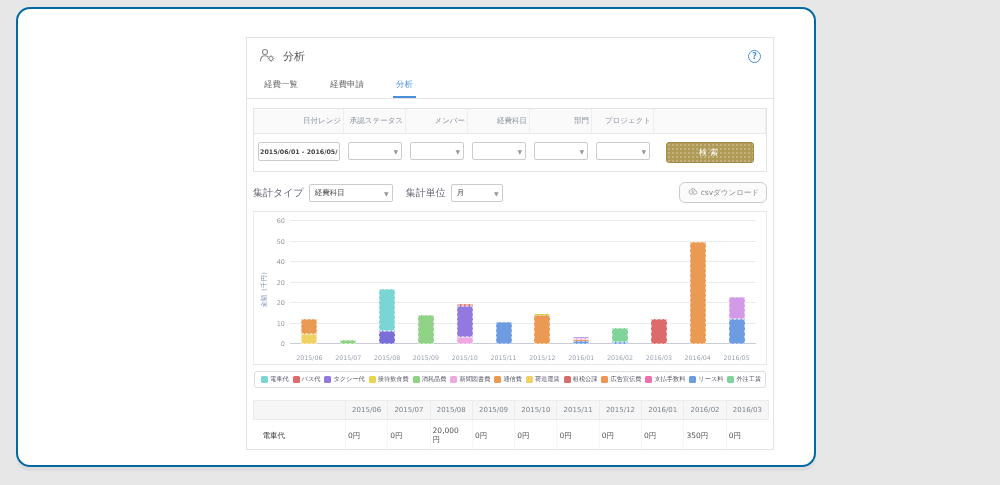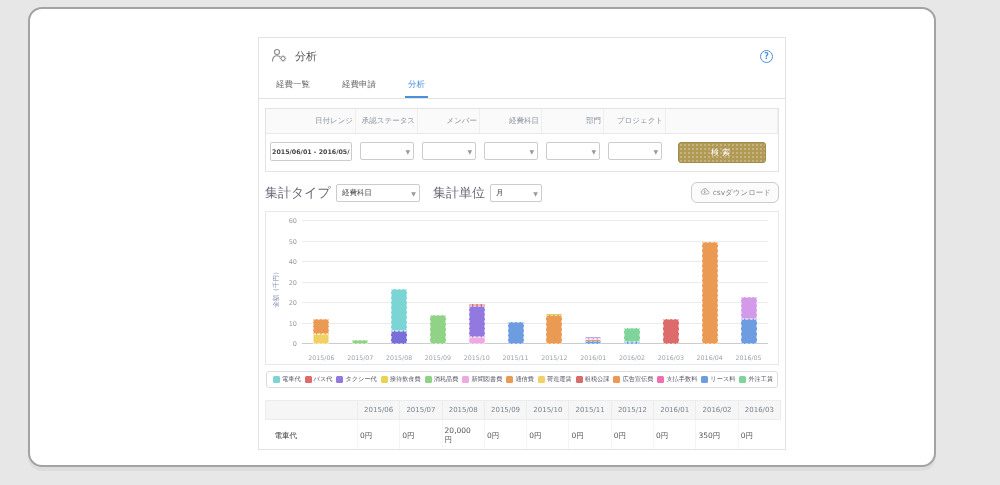--- a/index.html
+++ b/index.html
@@ -1,20 +1,20 @@
 <!DOCTYPE html>
 <html><head>
 <meta charset="utf-8">
 <style>
   * { margin:0; padding:0; box-sizing:border-box; }
   html,body { width:1000px; height:485px; }
   body { font-family:"DejaVu Sans","Liberation Sans",sans-serif; background:#e7e7e7; position:relative; overflow:hidden; }
 
-  .window { position:absolute; left:28px; top:7px; width:908px; height:460px;
-            background:#fff; border:2px solid #a3a3a3; border-radius:14px;
+  .window { position:absolute; left:16px; top:7px; width:800px; height:460px;
+            background:#fff; border:2px solid #0369a1; border-radius:14px;
             box-shadow:0 4px 0 rgba(0,0,0,0.04); }
 
   .card { position:absolute; left:228px; top:28px; width:528px; height:413px;
           background:#fff; border:1px solid #e2e2e2; overflow:hidden; }
 
   
   .card-header { display:flex; align-items:center; gap:7px; padding:9px 12px 7px; }
   .page-title { font-size:11px; color:#555; }
   .help { margin-left:auto; width:13px; height:13px; border:1px solid #4a90d9; border-radius:50%;
           color:#4a90d9; font-size:8px; font-weight:bold; display:flex; align-items:center; justify-content:center; cursor:pointer; }
@@ -41,21 +41,21 @@
   .select .caret { position:absolute; right:3px; top:50%; transform:translateY(-50%); font-size:6px; color:#999; }
   .select .val { font-size:7.5px; color:#444; white-space:nowrap; }
   .filter-select { width:54px; }
   .search-btn { width:88px; height:21px; background:#b09a55; border:1px solid #a08c48; border-radius:3px;
                 color:#fff; font-size:8px; letter-spacing:3px; cursor:pointer;
                 background-image:radial-gradient(rgba(255,255,255,0.25) 1px, transparent 1px); background-size:4px 4px;
                 font-family:"DejaVu Sans","Liberation Sans",sans-serif; }
 
   
   .controls-row { margin:10px 6px 0; display:flex; align-items:center; gap:5px; }
-  .ctrl-label { font-size:13px; color:#667; }
+  .ctrl-label { font-size:10px; color:#667; }
   .agg-type-select { width:84px; margin-right:8px; }
   .agg-unit-select { width:52px; }
   .csv-btn { margin-left:auto; display:flex; align-items:center; gap:3px; border:1px solid #ccc; border-radius:6px;
              background:#fbfbfb; color:#888; font-size:7.5px; padding:4px 7px; cursor:pointer;
              font-family:"DejaVu Sans","Liberation Sans",sans-serif; }
 
   
   .chart-box { margin:8px 6px 0; border:1px solid #e8e8e8; height:154px; position:relative; background:#fff; }
   .y-axis-label { position:absolute; left:-18px; top:50%; transform:translateY(-50%) rotate(-90deg);
                   font-size:6.5px; color:#7d8db0; width:56px; text-align:center; }

